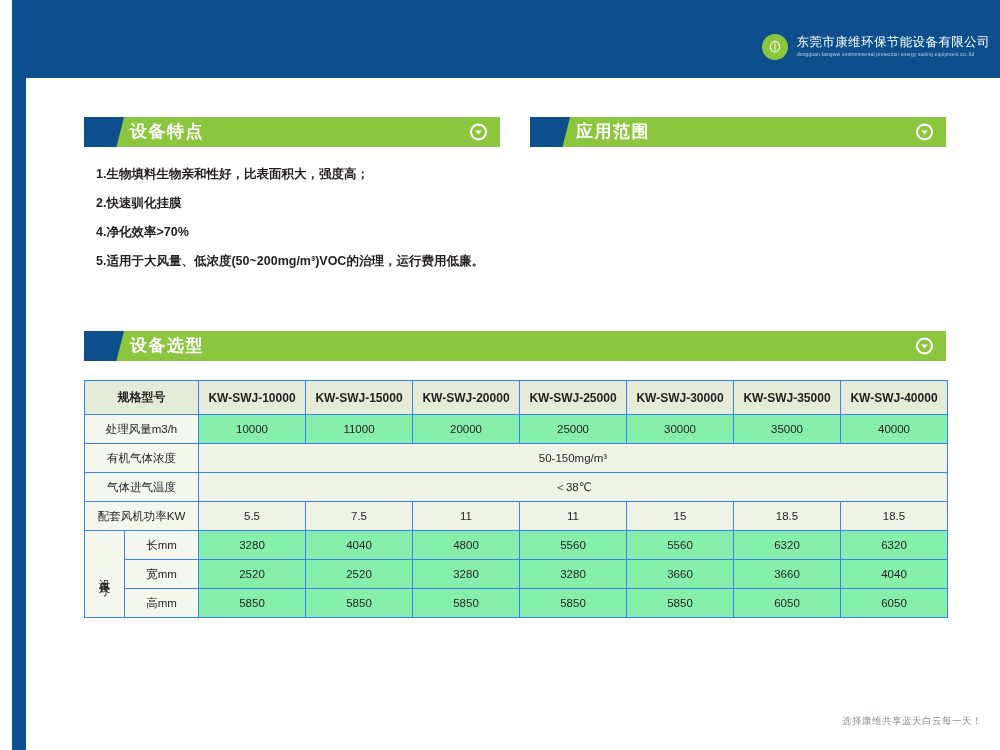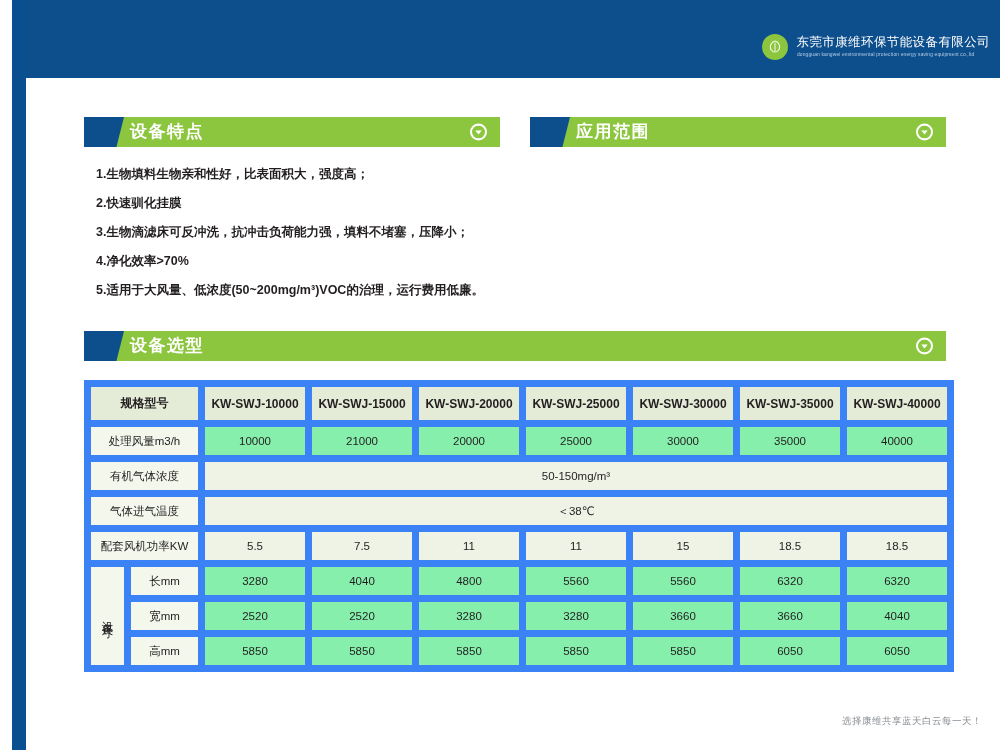--- a/index.html
+++ b/index.html
@@ -150,21 +150,21 @@
     position: absolute;
     left: 72px; top: 380px;
     width: 862px;
   }
   table {
     border-collapse: collapse;
     width: 862px;
     table-layout: fixed;
   }
   td {
-    border: 7px solid #3b82f6;
+    border: 1px solid #3b82f6;
     text-align: center;
     vertical-align: middle;
     font-size: 11.5px;
     color: #231f20;
     height: 28px;
     padding: 0 2px;
   }
   .hdr td {
     background: #e4ecd7;
     font-weight: bold;
@@ -254,21 +254,20 @@
       <svg width="13" height="13" viewBox="0 0 13 13" aria-hidden="true">
         <circle cx="6.5" cy="6.5" r="6.5" fill="#8cc63e"></circle>
         <path d="M3.3 5.1h6.4L6.5 9.1z" fill="#ffffff"></path>
       </svg>
     </div>
   </div>
 
   <div class="text-col" id="features-text">
     <p>1.生物填料生物亲和性好，比表面积大，强度高；</p>
     <p>2.快速驯化挂膜</p>
-    <p>3.生物滴滤床可反冲洗，抗冲击负荷能力强，填料不堵塞，压降小；</p>
     <p>4.净化效率&gt;70%</p>
     <p>5.适用于大风量、低浓度(50~200mg/m³)VOC的治理，运行费用低廉。</p>
   </div>
 
   <div class="sec" id="sec-scope">
     <div class="bar"></div>
     <div class="blue-tri"></div>
     <div class="blue-tri2"></div>
     <div class="title">应用范围</div>
     <div class="chev">
@@ -315,21 +314,21 @@
         <td>KW-SWJ-20000</td>
         <td>KW-SWJ-25000</td>
         <td>KW-SWJ-30000</td>
         <td>KW-SWJ-35000</td>
         <td>KW-SWJ-40000</td>
       </tr>
 
       <tr class="row-white">
         <td class="lbl" colspan="2">处理风量m3/h</td>
         <td>10000</td>
-        <td>21000</td>
+        <td>11000</td>
         <td>20000</td>
         <td>25000</td>
         <td>30000</td>
         <td>35000</td>
         <td>40000</td>
       </tr>
 
       <tr class="row-tint">
         <td class="lbl" colspan="2">有机气体浓度</td>
         <td colspan="7">50-150mg/m³</td>

